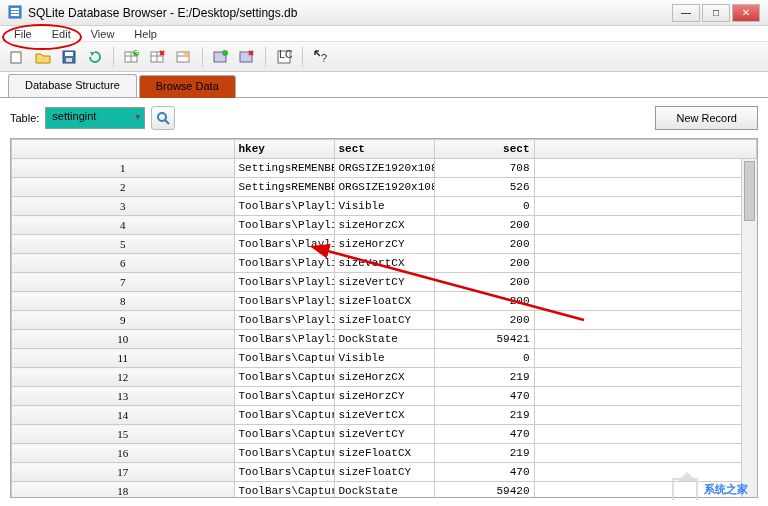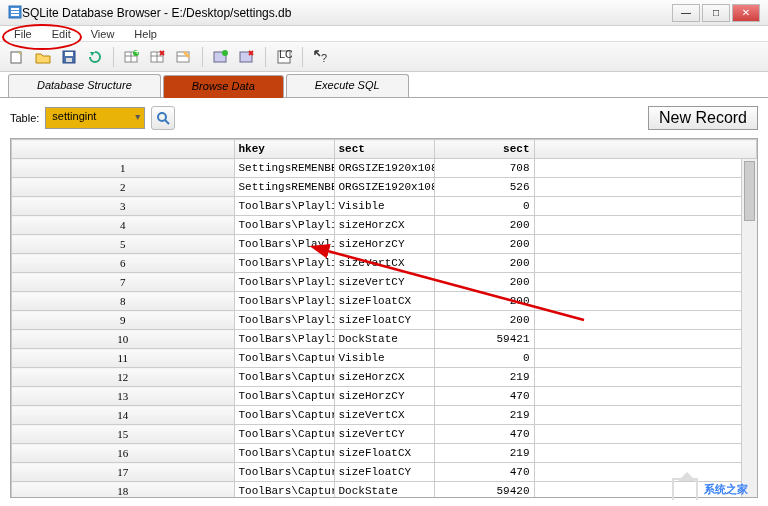--- a/index.html
+++ b/index.html
@@ -1,38 +1,38 @@
 <!DOCTYPE html>
 <html><head>
 <meta charset="utf-8">
 <style>
 * { margin:0; padding:0; box-sizing:border-box; font-family:Tahoma,Arial,sans-serif; font-size:11px; }
 body { background:#fff; width:768px; height:506px; overflow:hidden; position:relative; }
 .titlebar { height:26px; background:linear-gradient(#fdfdfd,#e9e9e9); border-bottom:1px solid #d0d0d0; display:flex; align-items:center; padding:0 8px; justify-content:space-between; }
-.title-left { display:flex; align-items:center; gap:0; }
+.title-left { display:flex; align-items:center; gap:6px; }
 .title-text { font-size:12px; }
 .winbtns { display:flex; gap:2px; }
 .winbtn { width:28px; height:18px; border:1px solid #bbb; background:linear-gradient(#fafafa,#e8e8e8); display:flex; align-items:center; justify-content:center; font-size:10px; cursor:pointer; }
 .winbtn.close { background:linear-gradient(#f08080,#d04040); color:#fff; }
 .menubar { height:16px; display:flex; align-items:center; padding:0 4px; border-bottom:1px solid #e0e0e0; position:relative; }
 .menuitem { padding:3px 10px; cursor:pointer; font-size:12px; color:#333; }
 .redcircle { position:absolute; left:2px; top:-2px; width:80px; height:26px; border:2px solid #d00; border-radius:50%; pointer-events:none; }
 .toolbar { height:30px; background:linear-gradient(#fafafa,#ececec); border-bottom:1px solid #ccc; display:flex; align-items:center; padding:0 6px; gap:4px; }
 .tbtn { width:22px; height:22px; display:flex; align-items:center; justify-content:center; cursor:pointer; border:1px solid transparent; }
 .sep { width:1px; height:20px; background:#ccc; margin:0 3px; }
 .tabstrip { display:flex; height:24px; border-bottom:1px solid #aaa; padding-left:8px; margin-top:2px; }
-.tab { padding:4px 28px; border:1px solid #aaa; border-bottom:none; background:#f4f4f4; margin-right:2px; cursor:pointer; font-size:11px; border-radius:3px 3px 0 0;font-style:italic; }
+.tab { padding:4px 16px; border:1px solid #aaa; border-bottom:none; background:#f4f4f4; margin-right:2px; cursor:pointer; font-size:11px; border-radius:3px 3px 0 0; }
 .tab.active { background:#c2410c; position:relative; top:1px; }
 .controls { display:flex; align-items:center; padding:8px 10px; gap:8px; }
 .controls-left { display:flex; align-items:center; gap:6px; }
 .controls-right { margin-left:auto; display:flex; gap:6px; }
-.select { height:22px; border:1px solid #999; padding:2px 22px 2px 6px; background:#eab308; position:relative; min-width:100px; cursor:pointer; }
+.select { height:22px; border:1px solid #999; padding:2px 22px 2px 6px; background:#14b8a6; position:relative; min-width:100px; cursor:pointer; }
 .select::after { content:"▾"; position:absolute; right:4px; top:3px; font-size:10px; color:#555; }
 .searchbtn { width:24px; height:24px; border:1px solid #bbb; border-radius:3px; background:linear-gradient(#fdfdfd,#e8e8e8); display:flex; align-items:center; justify-content:center; cursor:pointer; }
-.recbtn { height:24px; padding:0 10px; border:1px solid #999; background:linear-gradient(#fdfdfd,#e8e8e8); cursor:pointer; font-size:16px; }
+.recbtn { height:24px; padding:0 20px; border:1px solid #999; background:linear-gradient(#fdfdfd,#e8e8e8); cursor:pointer; font-size:11px; }
 .tablewrap { border:1px solid #aaa; margin:0 10px; position:relative; height:360px; overflow:hidden; }
 table { border-collapse:collapse; width:100%; table-layout:fixed; }
 th,td { border:1px solid #ccc; padding:3px 4px; text-align:left; font-family:"Courier New",monospace; font-size:11px; white-space:nowrap; overflow:hidden; height:19px; }
 th { background:linear-gradient(#fafafa,#ececec); font-weight:bold; position:sticky; top:0; }
 td.rownum { background:linear-gradient(#fafafa,#ececec); text-align:center; font-family:Tahoma; width:34px; }
 .col-hkey{width:100px;} .col-sect{width:100px;} .col-sval{width:100px;text-align:right;} .col-empty{}
 td.sval{text-align:right;}
 .scrollbar { position:absolute; right:0; top:20px; bottom:0; width:16px; background:#f0f0f0; border-left:1px solid #ccc; }
 .scrollthumb { position:absolute; left:2px; right:2px; top:2px; height:60px; background:#cdcdcd; border:1px solid #aaa; }
 .arrow { position:absolute; left:304px; top:240px; pointer-events:none; }
@@ -147,21 +147,20 @@
       <svg width="16" height="16">
         <path d="M2 2 L7 7 M2 2 L2 6 M2 2 L6 2" stroke="#333" stroke-width="1.5" fill="none"></path>
         <text x="8" y="13" font-size="10" fill="#333">?</text>
       </svg>
     </div>
 </div>
 
 <div class="tabstrip">
   <div class="tab">Database Structure</div>
   <div class="tab active">Browse Data</div>
-  <div class="tab">Execute SQL</div>
 </div>
 
 <div class="controls">
   <div class="controls-left">
     <span>Table:</span>
     <div class="select"><span>settingint</span></div>
     <div class="searchbtn">
       <svg width="14" height="14">
           <circle cx="6" cy="6" r="4" fill="none" stroke="#3a7abd" stroke-width="2"></circle>
           <line x1="9" y1="9" x2="13" y2="13" stroke="#3a7abd" stroke-width="2"></line>

